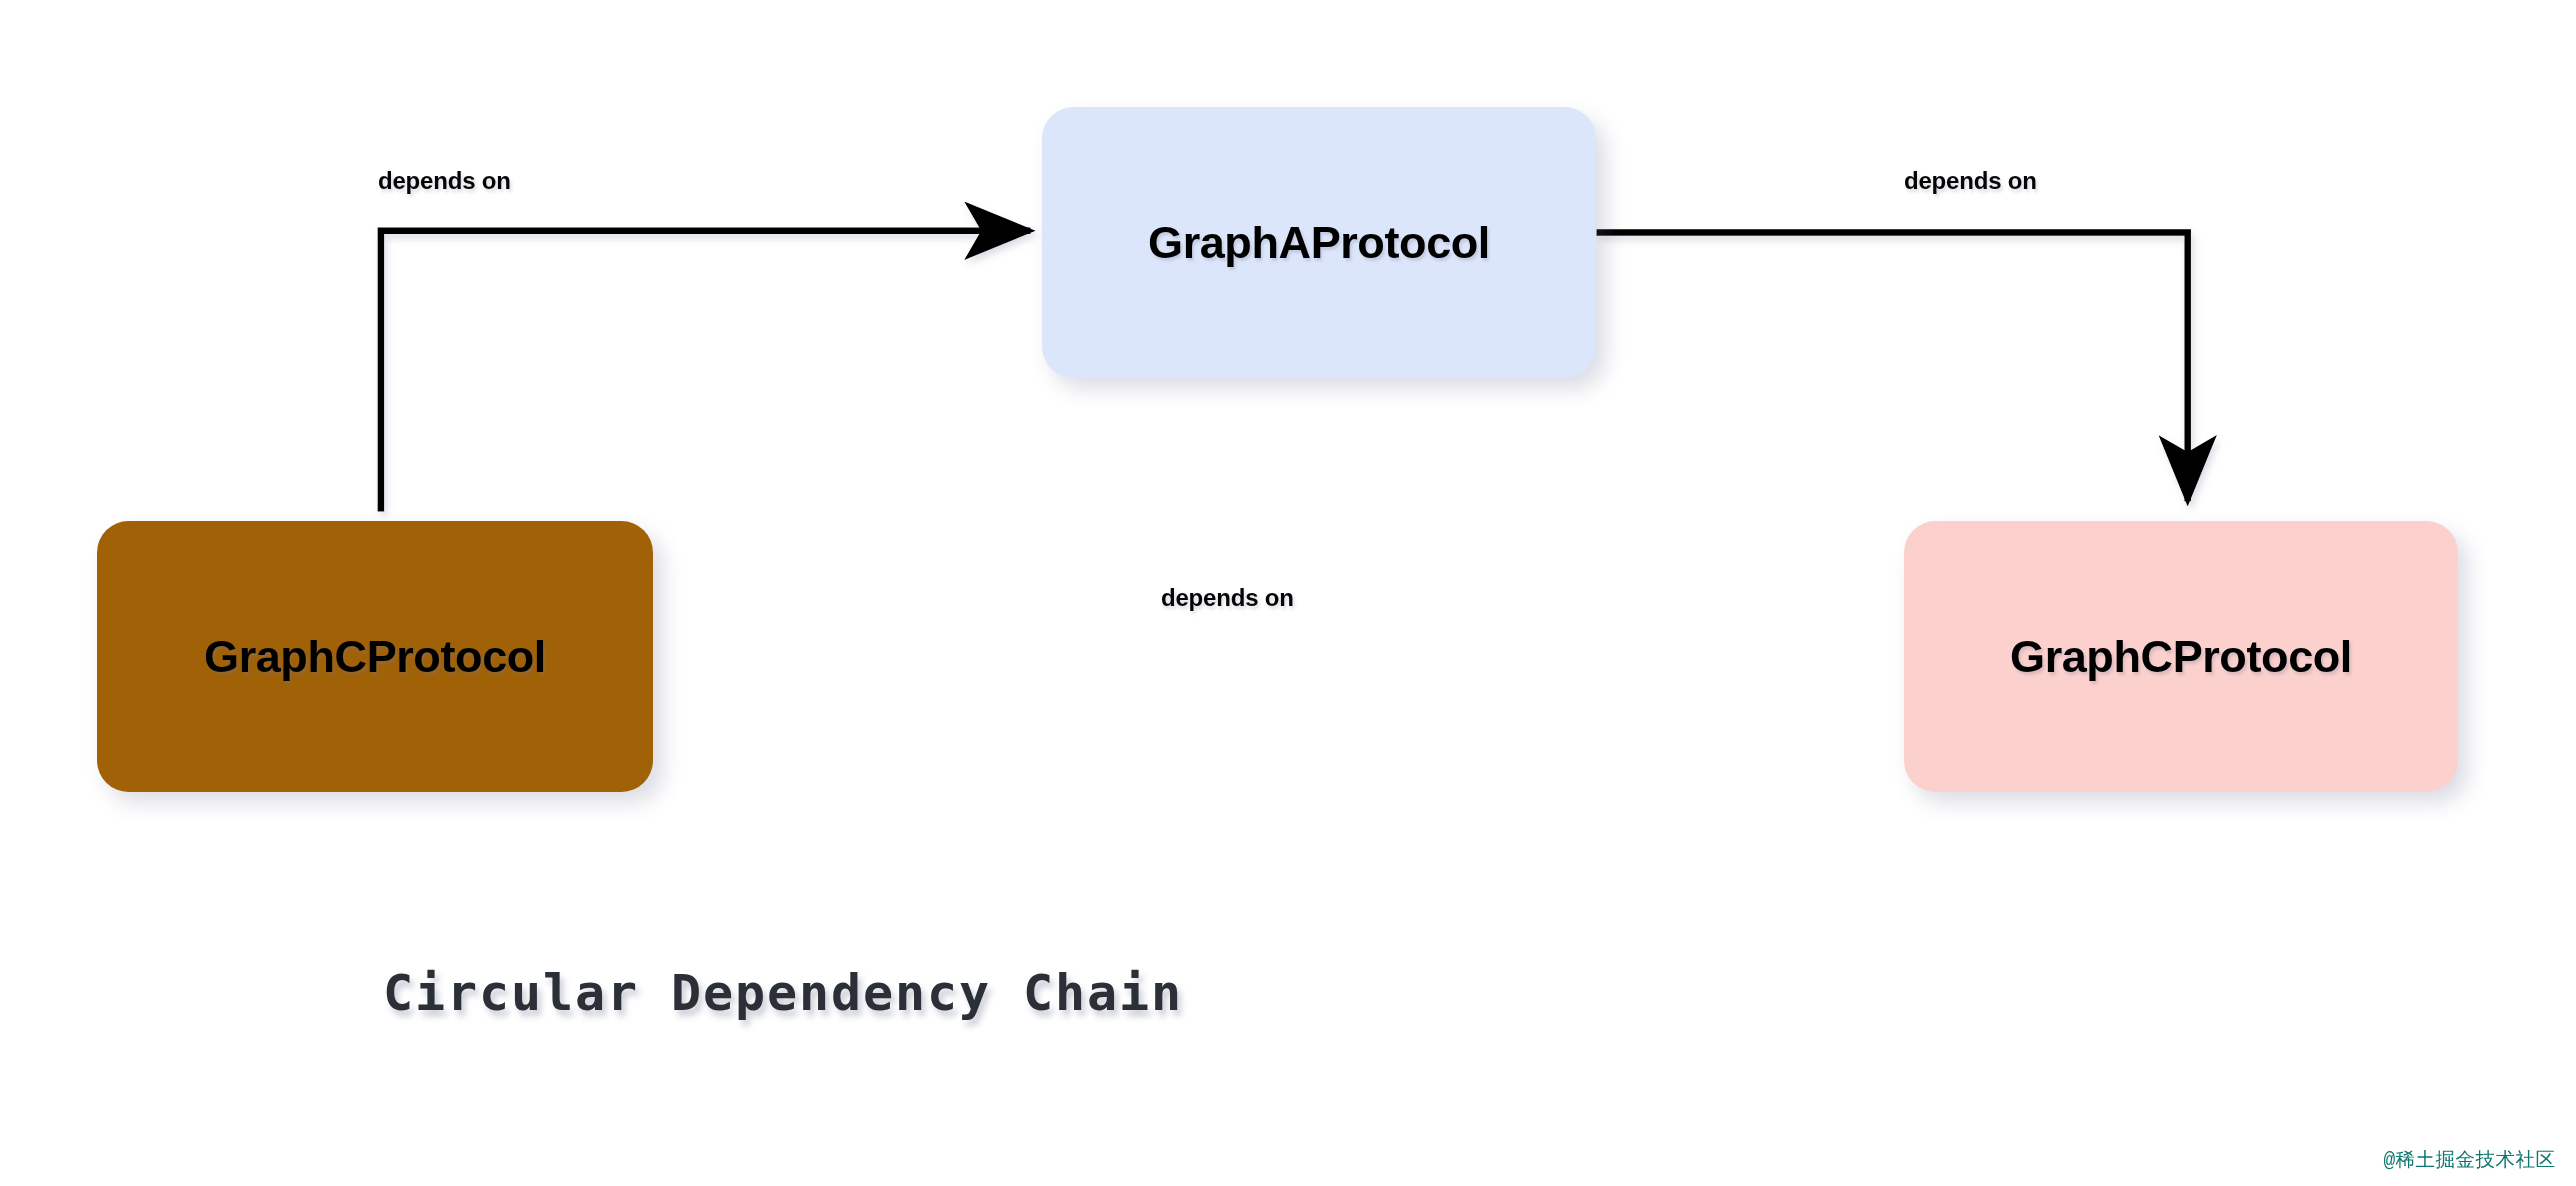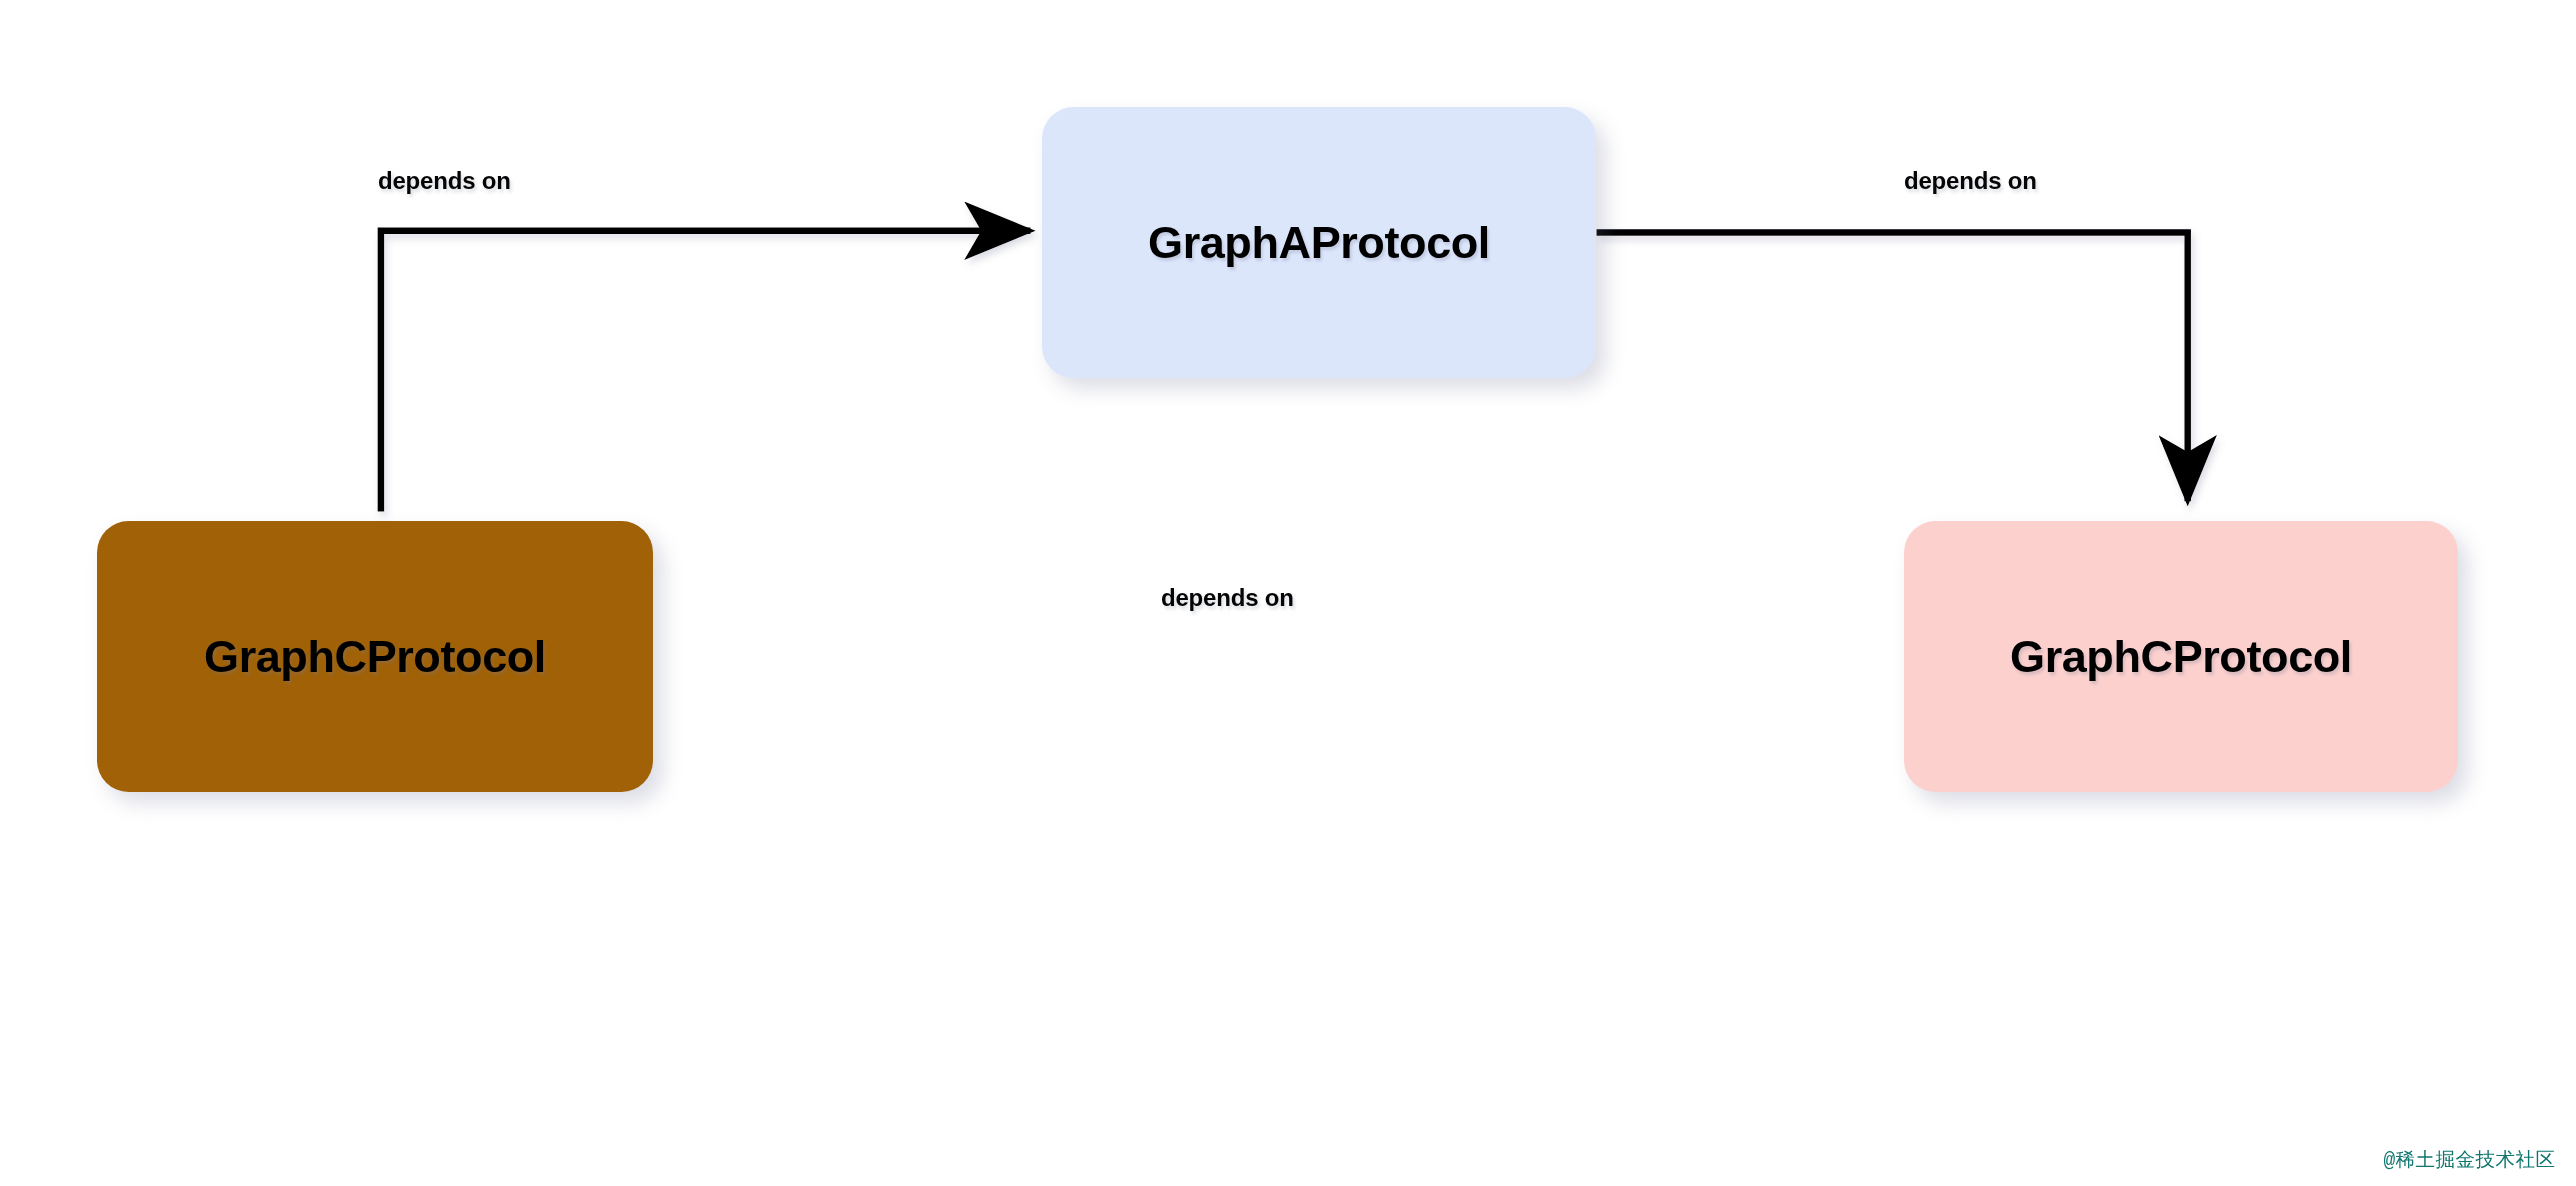--- a/index.html
+++ b/index.html
@@ -152,17 +152,18 @@
   <div class="node" id="node-b">
     <span class="node-label">GraphCProtocol</span>
   </div>
 
   <div class="edge-label" id="edge-label-c-a">depends on</div>
 
   <div class="edge-label" id="edge-label-a-b">depends on</div>
 
   <div class="edge-label" id="edge-label-b-c">depends on</div>
 
+  <div id="caption">Circular Dependency Chain</div>
 
   <div id="watermark">@稀土掘金技术社区</div>
 
 </div>
 
 
 </body></html>

